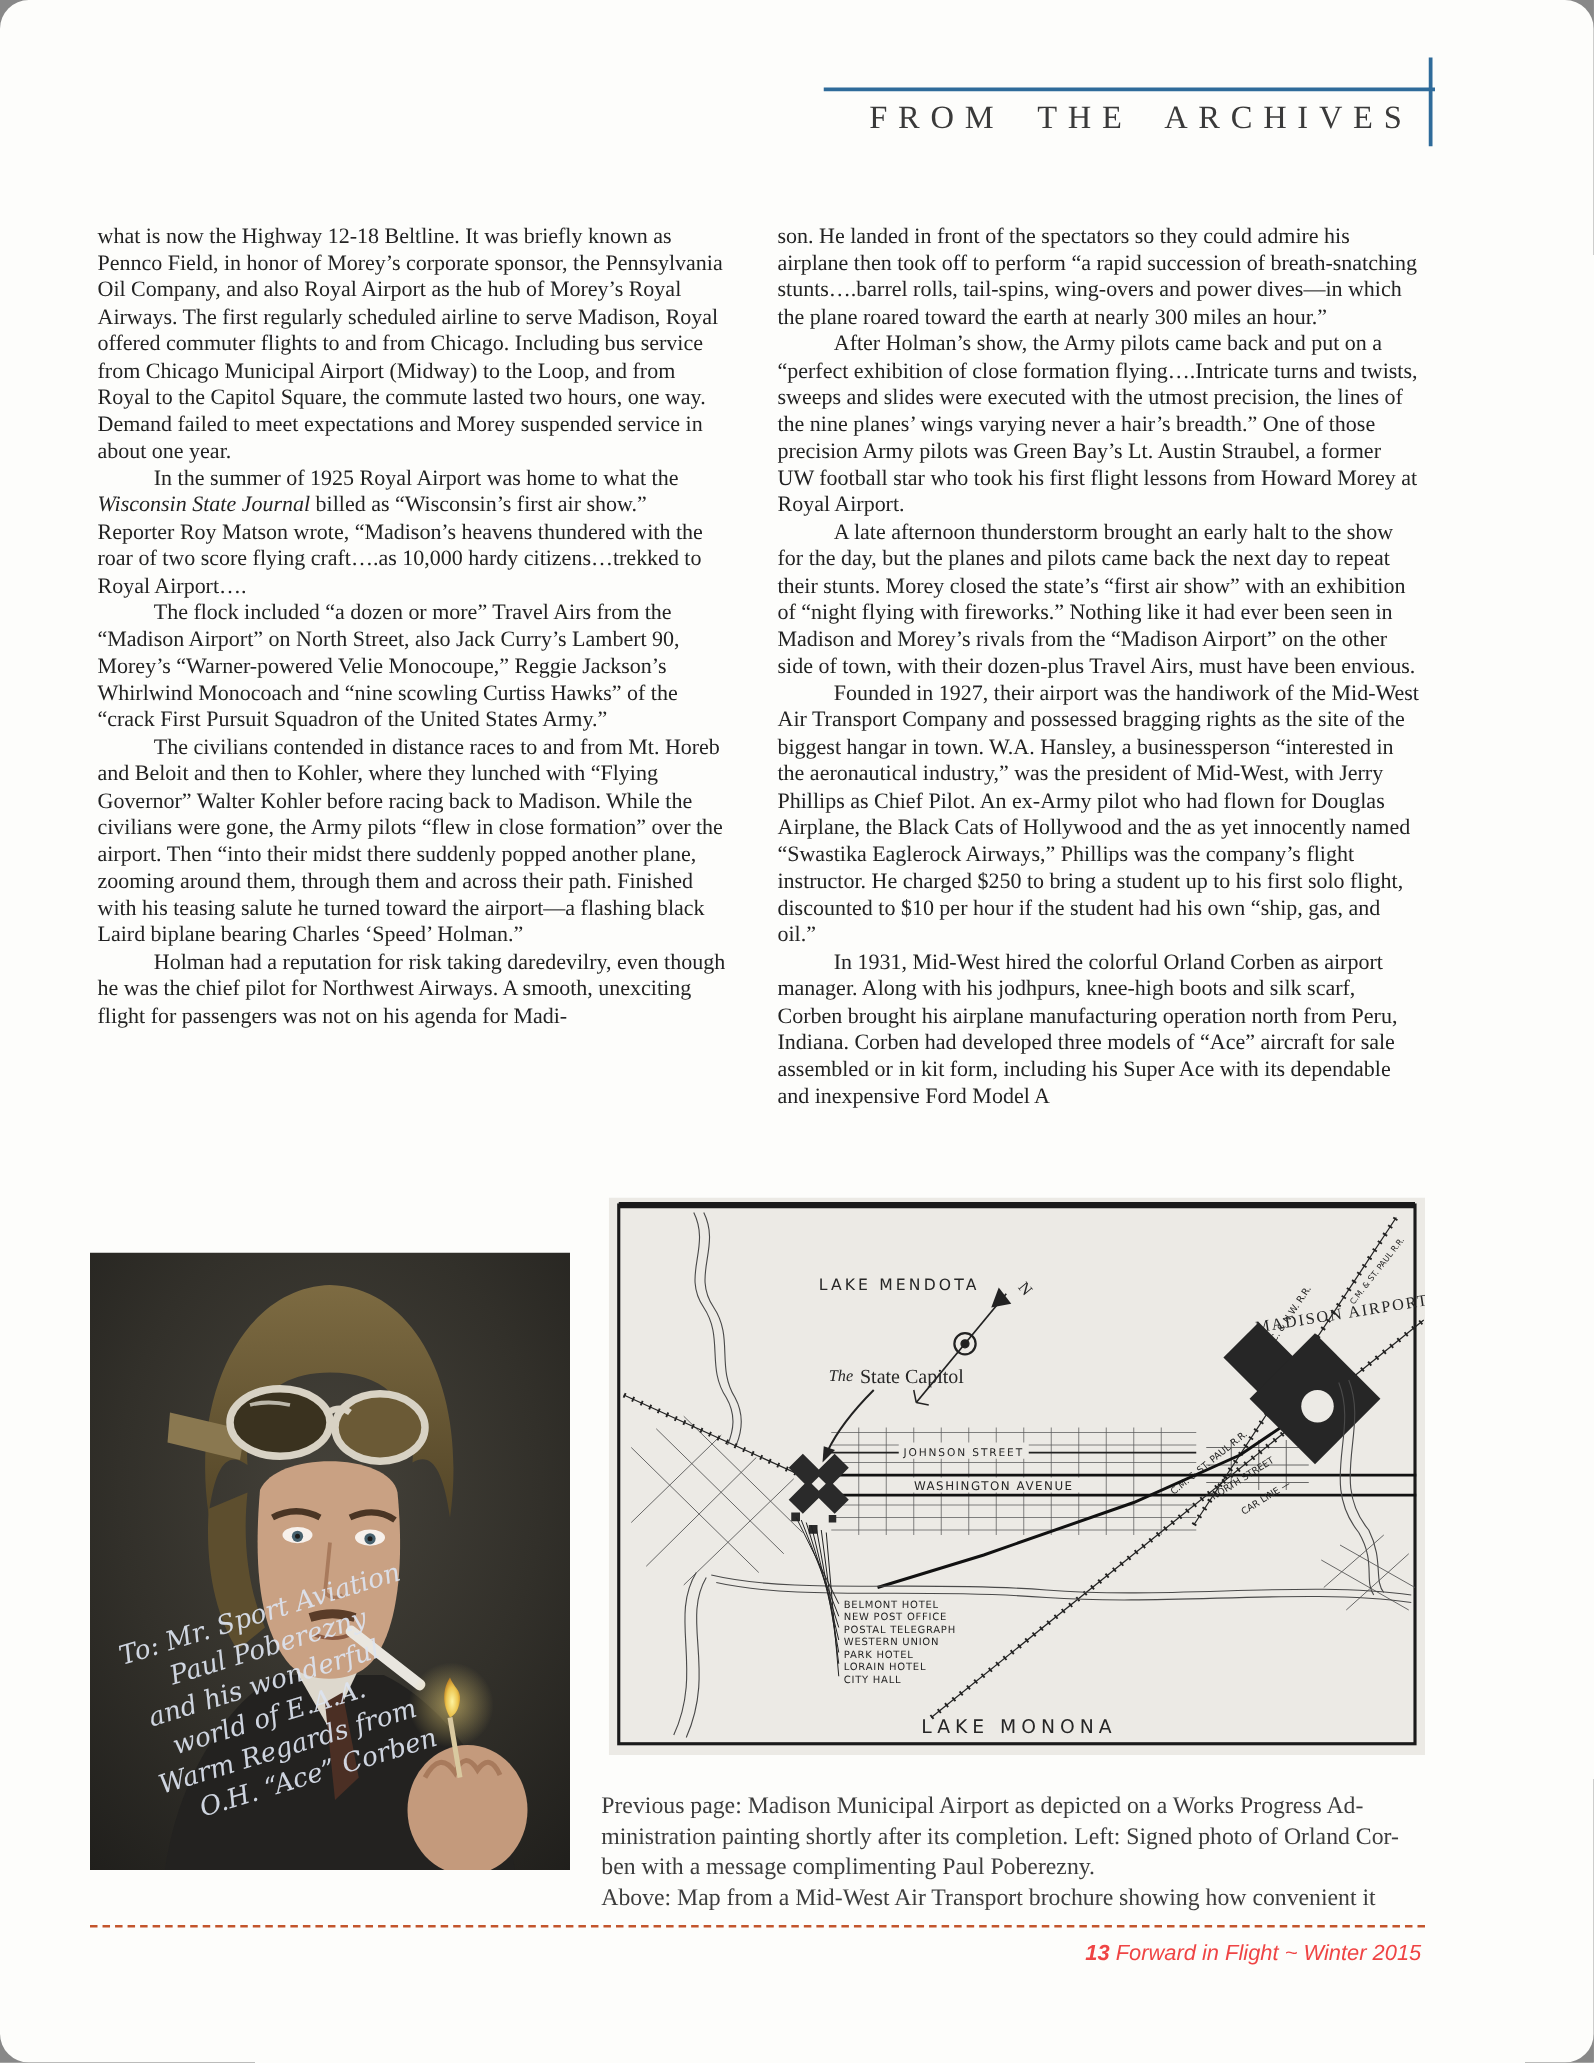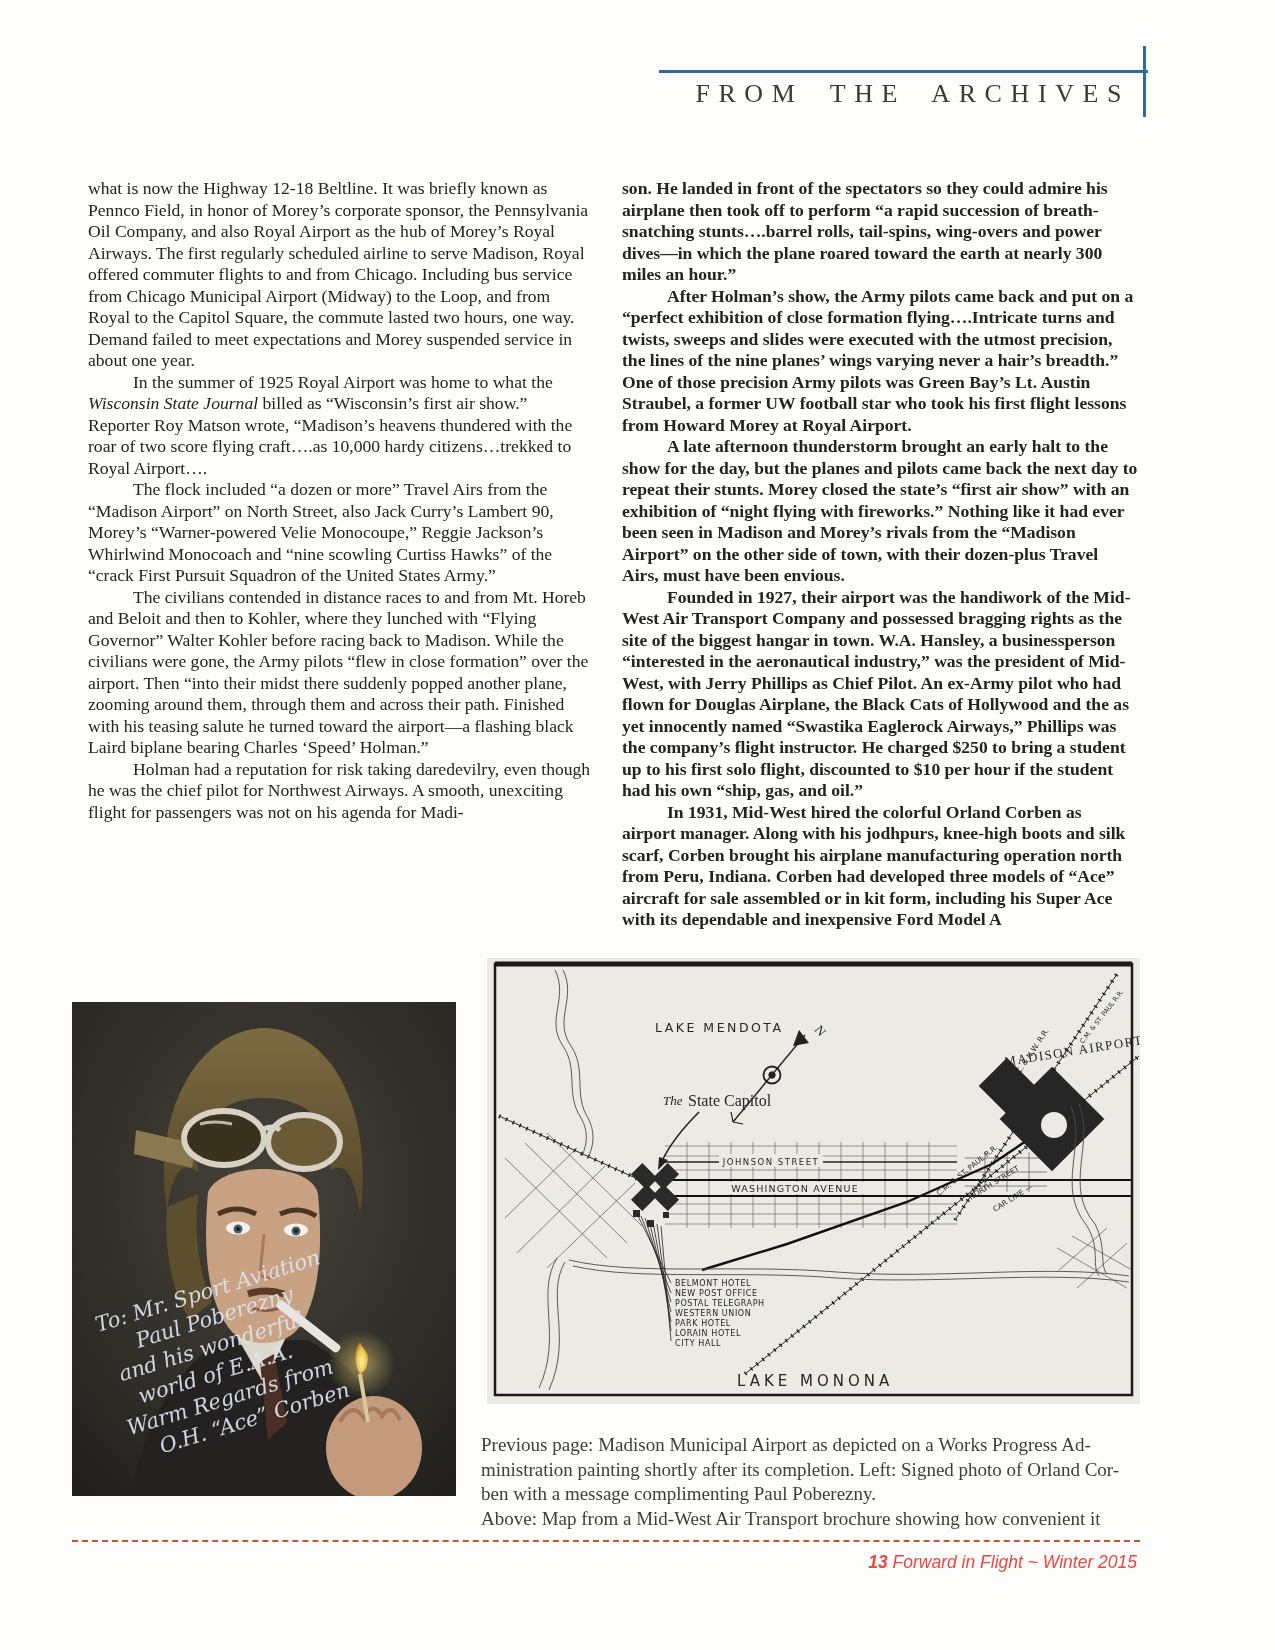--- a/index.html
+++ b/index.html
@@ -1,32 +1,32 @@
 <!DOCTYPE html>
 <html><head>
 <meta charset="utf-8">
 <style>
   html,body{margin:0;padding:0;background:#888;}
   .page{
     position:relative;width:1275px;height:1650px;margin:0 auto;
     background:#fdfdfb;overflow:hidden;
-    font-family:"Liberation Serif",serif;color:#222;
+    font-family:"Liberation Serif",serif;color:#222;border-radius:23px;
   }
   
   .hdr-hline{position:absolute;left:659px;top:70px;width:489px;height:3px;background:#2f6b9a;}
   .hdr-vline{position:absolute;left:1143px;top:46px;width:3px;height:71px;background:#2f6b9a;}
   .hdr-title{
     position:absolute;top:79px;right:145px;
     font-family:"Liberation Serif",serif;font-size:26px;color:#3a3a3a;
     letter-spacing:0.33em;word-spacing:0.45em;white-space:nowrap;
   }
   
   .col{position:absolute;top:178px;font-size:17.6px;line-height:21.5px;color:#232323;text-align:left;}
-  .col-left{left:88px;width:503px;}
-  .col-right{left:622px;width:516px;font-weight:bold;}
+  .col-left{left:78px;width:503px;}
+  .col-right{left:622px;width:516px;}
   .col p{margin:0;}
   .col p.ind{text-indent:45px;}
   
   .photo{position:absolute;left:72px;top:1002px;width:384px;height:494px;}
   .photo svg{display:block;}
   
   .map{position:absolute;left:487px;top:958px;width:653px;height:446px;}
   .map svg{display:block;}
   
   .caption{

